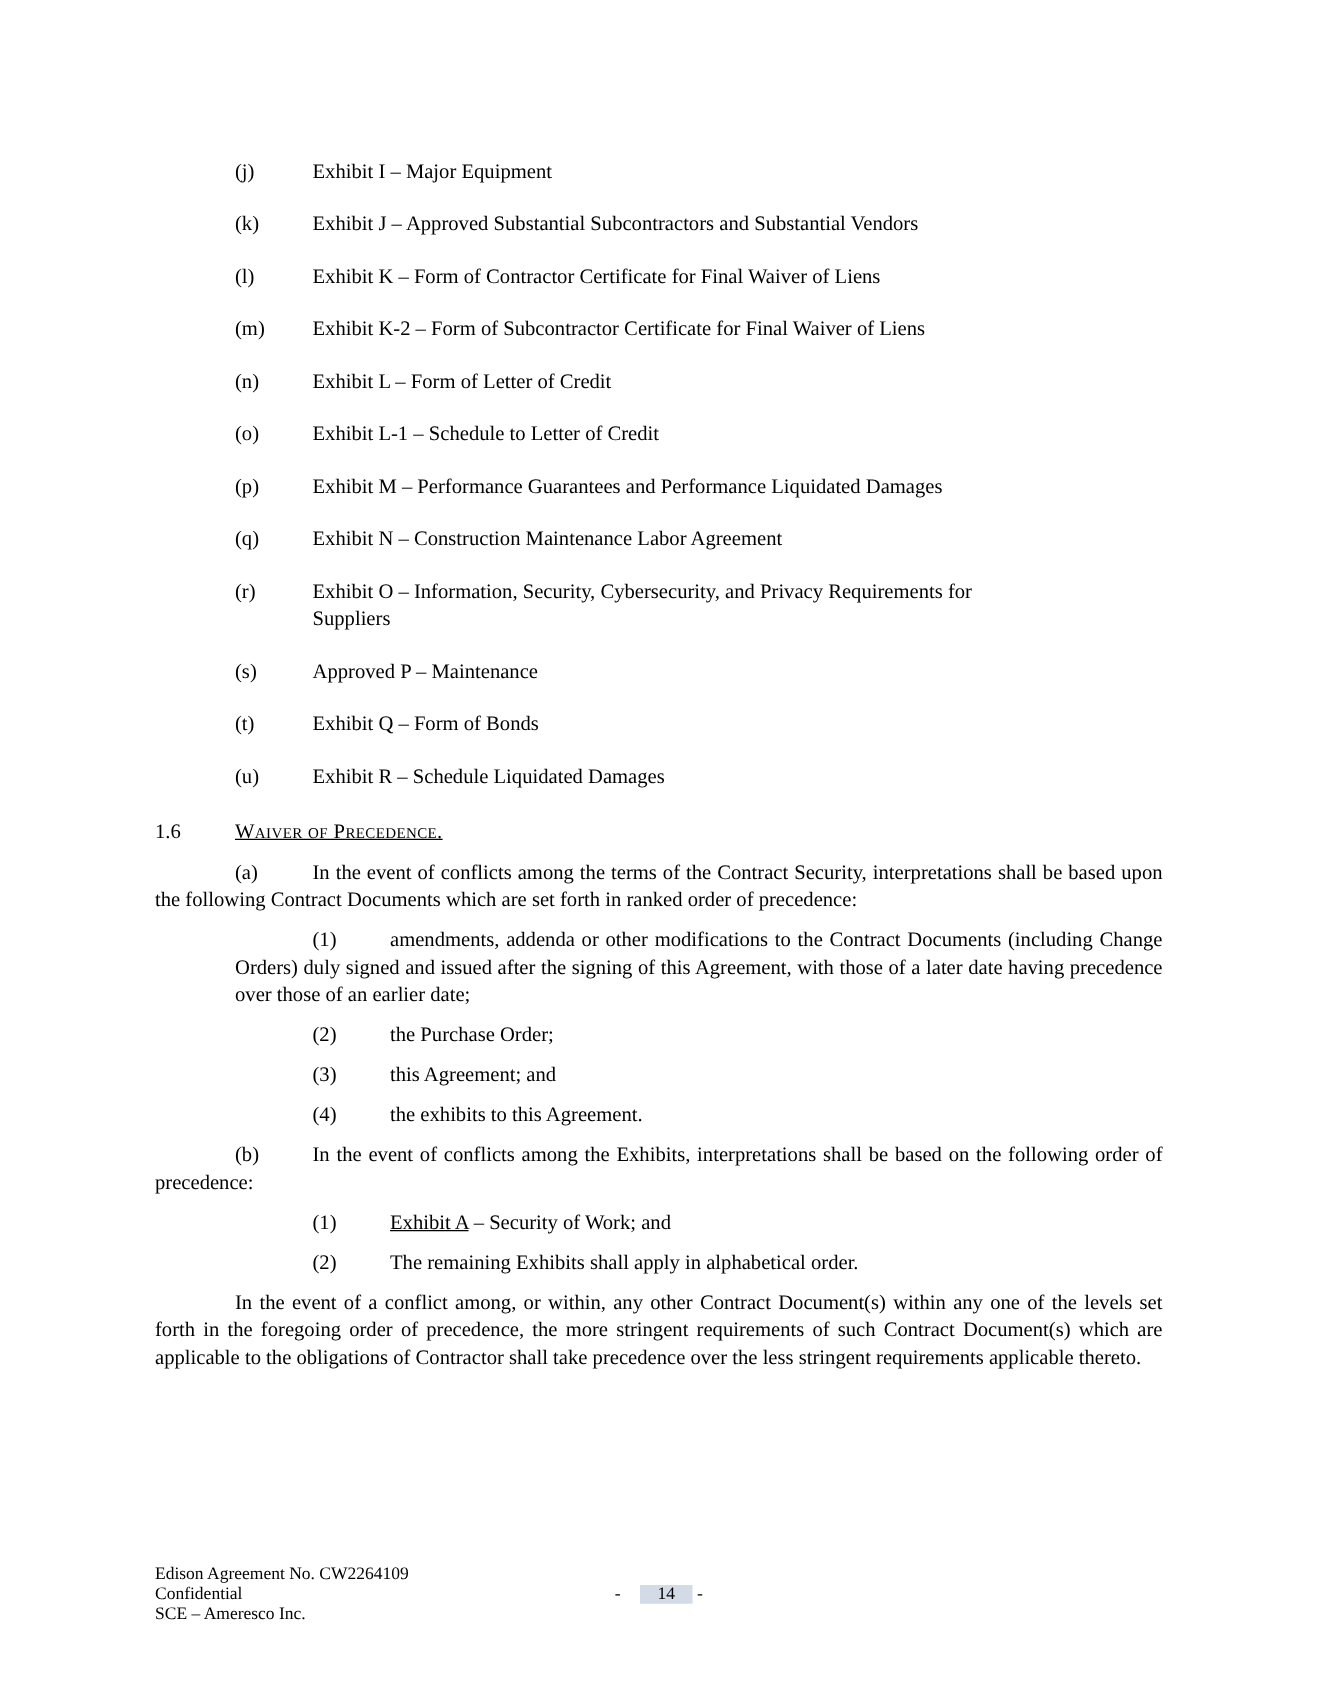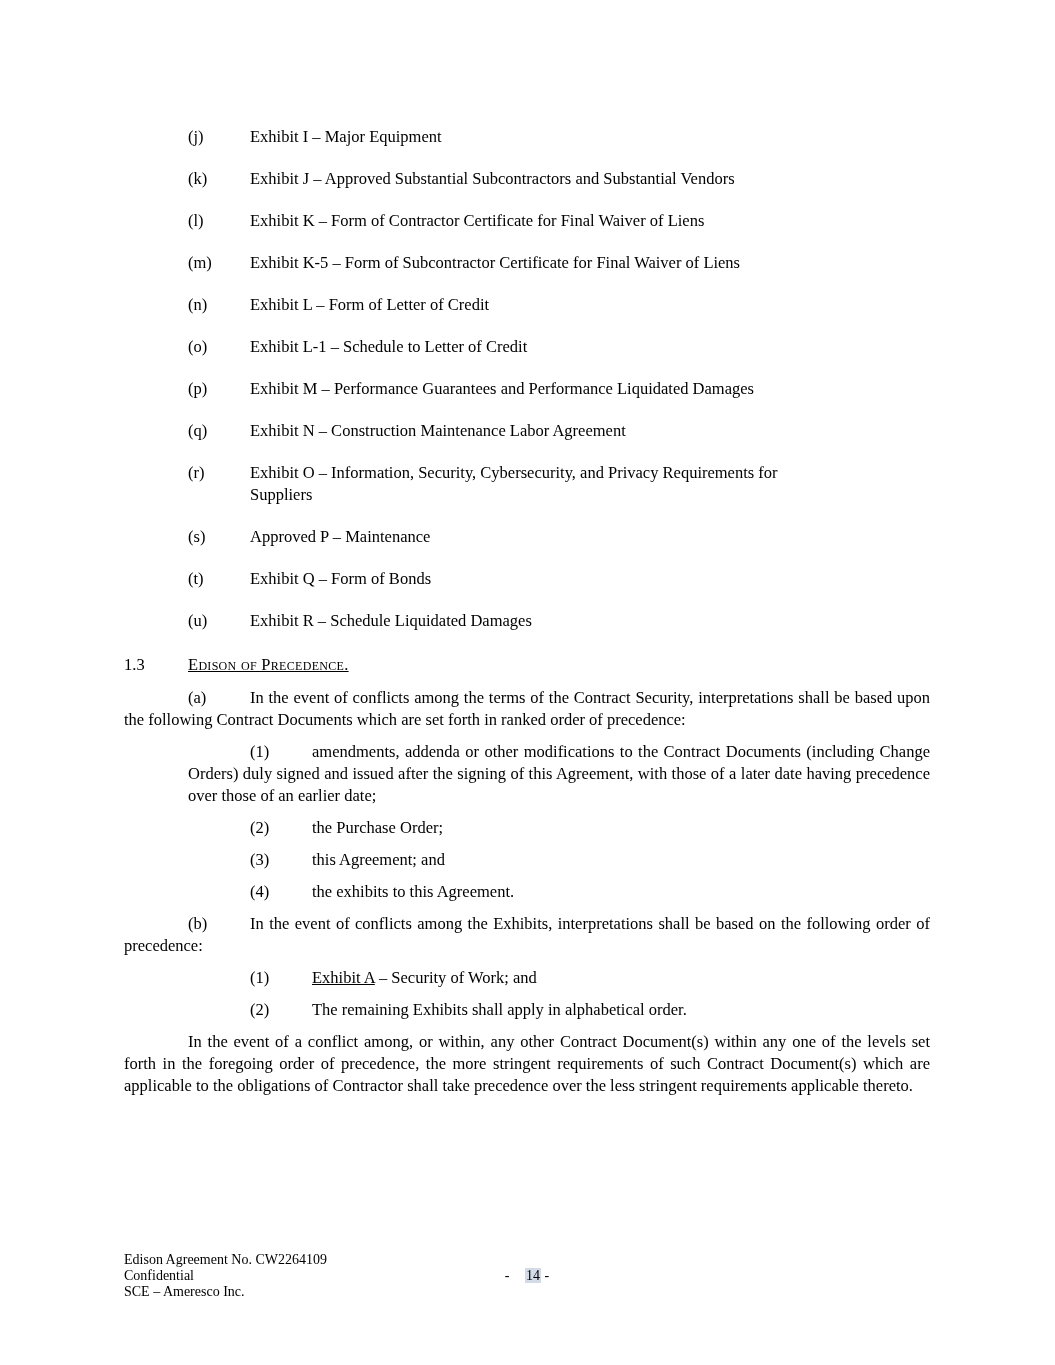--- a/index.html
+++ b/index.html
@@ -58,21 +58,21 @@
     right: 125px;
     top: 1252px;
     display: grid;
     grid-template-columns: 1fr auto 1fr;
     font-size: 14px;
     line-height: 16px;
   }
   .f-left { text-align: left; }
   .f-center { padding-top: 16px; white-space: pre; }
   .f-right { text-align: right; }
-  .page-num-field { background: var(--shade); padding: 0 1px; margin-left: 12px; }
+  .page-num-field { background: var(--shade); padding: 0 14px; margin-left: 12px; }
 </style>
 </head>
 <body>
 
 <div class="page">
   <div class="content">
 
     <div class="exhibit-row">
         <span class="marker">(j)</span>
         <span class="etext">Exhibit I – Major Equipment</span>
@@ -80,21 +80,21 @@
     <div class="exhibit-row">
         <span class="marker">(k)</span>
         <span class="etext">Exhibit J – Approved Substantial Subcontractors and Substantial Vendors</span>
       </div>
     <div class="exhibit-row">
         <span class="marker">(l)</span>
         <span class="etext">Exhibit K – Form of Contractor Certificate for Final Waiver of Liens</span>
       </div>
     <div class="exhibit-row">
         <span class="marker">(m)</span>
-        <span class="etext">Exhibit K-5 – Form of Subcontractor Certificate for Final Waiver of Liens</span>
+        <span class="etext">Exhibit K-2 – Form of Subcontractor Certificate for Final Waiver of Liens</span>
       </div>
     <div class="exhibit-row">
         <span class="marker">(n)</span>
         <span class="etext">Exhibit L – Form of Letter of Credit</span>
       </div>
     <div class="exhibit-row">
         <span class="marker">(o)</span>
         <span class="etext">Exhibit L-1 – Schedule to Letter of Credit</span>
       </div>
     <div class="exhibit-row">
@@ -116,21 +116,21 @@
       </div>
     <div class="exhibit-row">
         <span class="marker">(t)</span>
         <span class="etext">Exhibit Q – Form of Bonds</span>
       </div>
     <div class="exhibit-row">
         <span class="marker">(u)</span>
         <span class="etext">Exhibit R – Schedule Liquidated Damages</span>
       </div>
 
-    <div class="heading"><span class="h-num">1.3</span><span class="h-title">Edison of Precedence.</span></div>
+    <div class="heading"><span class="h-num">1.6</span><span class="h-title">Waiver of Precedence.</span></div>
 
     <p class="para lettered justify"><span class="tab62">(a)</span><span>In the event of conflicts among the terms of the Contract Security, interpretations shall be based upon the following Contract Documents which are set forth in ranked order of precedence:</span></p>
 
     <p class="para numbered justify"><span class="tab62">(1)</span><span>amendments, addenda or other modifications to the Contract Documents (including Change Orders) duly signed and issued after the signing of this Agreement, with those of a later date having precedence over those of an earlier date;</span></p>
     <p class="para numbered"><span class="tab62">(2)</span><span>the Purchase Order;</span></p>
     <p class="para numbered"><span class="tab62">(3)</span><span>this Agreement; and</span></p>
     <p class="para numbered"><span class="tab62">(4)</span><span>the exhibits to this Agreement.</span></p>
 
     <p class="para lettered justify"><span class="tab62">(b)</span><span>In the event of conflicts among the Exhibits, interpretations shall be based on the following order of precedence:</span></p>
 

